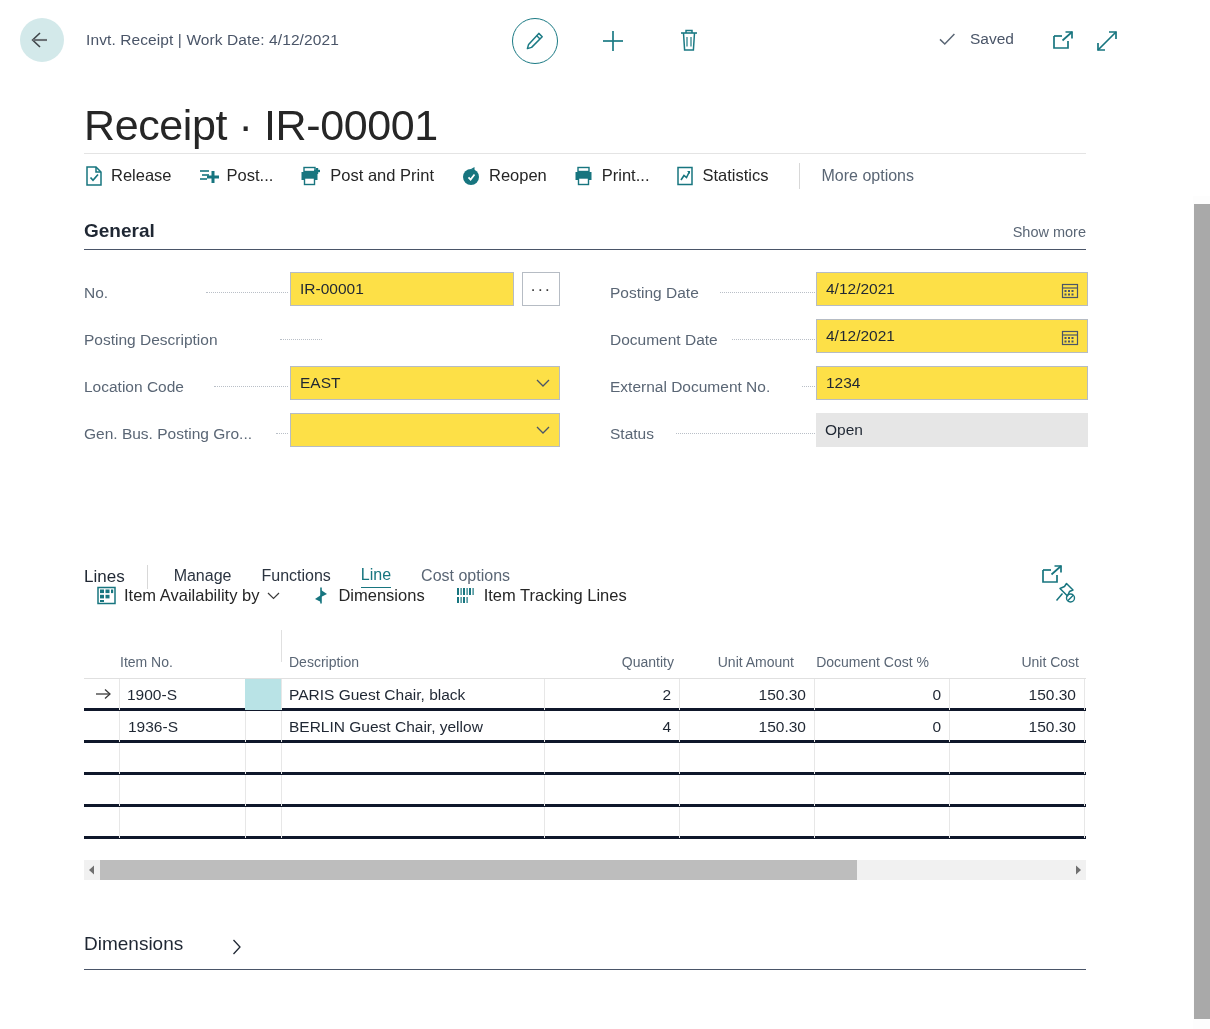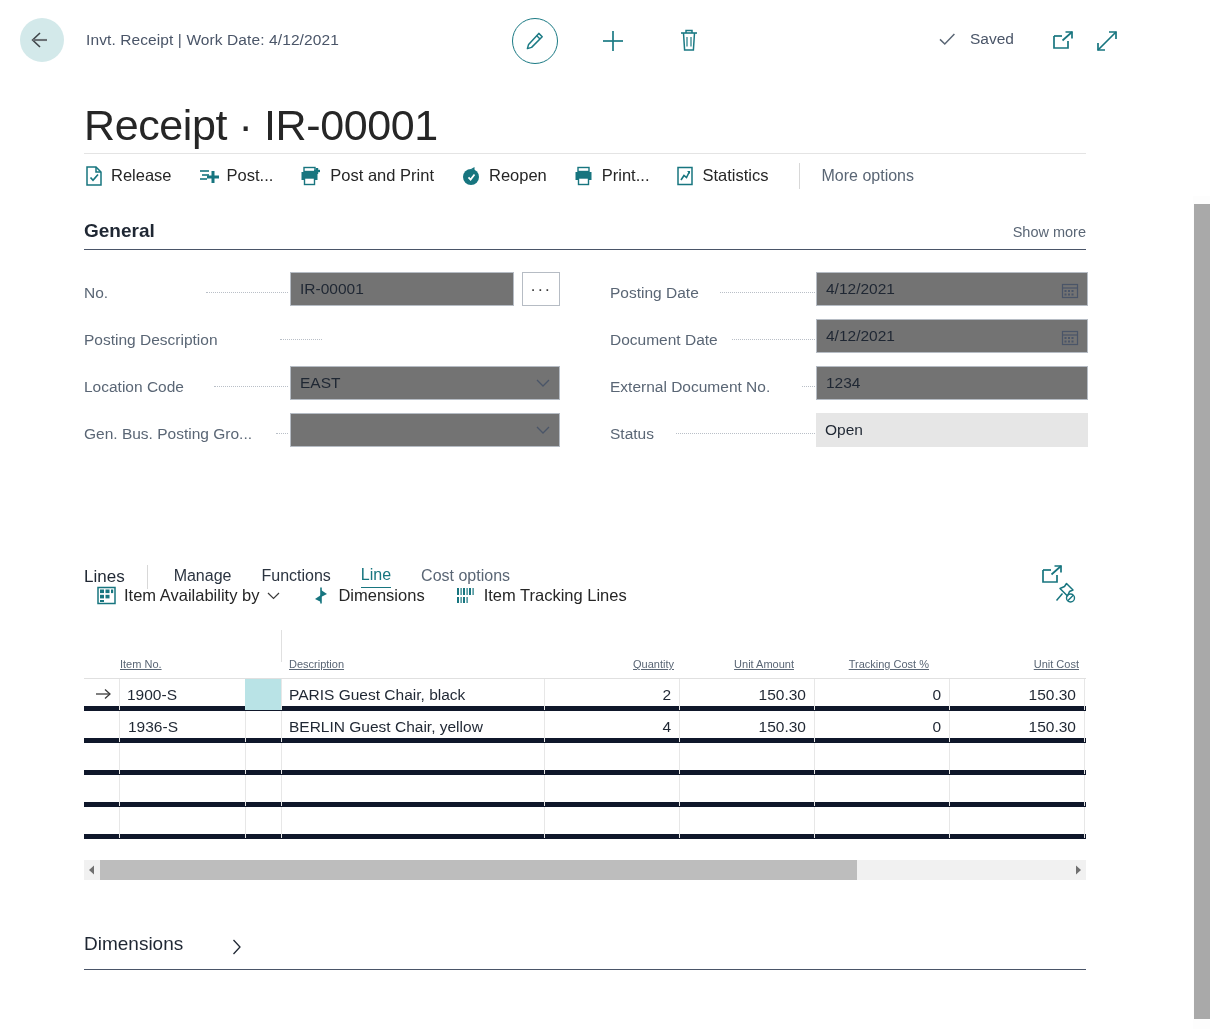--- a/index.html
+++ b/index.html
@@ -76,21 +76,21 @@
   .frow { position:relative; height:47px; }
   .flabel {
     position:absolute; left:0; top:12px; font-size:15.5px; color:#5a6675;
     white-space:nowrap;
   }
   .fdots {
     position:absolute; top:20px; height:1px;
     border-bottom:1.6px dotted #b9bfc7;
   }
   .fctl {
-    position:absolute; top:0; height:34px; border:1px solid #b6bcc4; background:#737373;
+    position:absolute; top:0; height:34px; border:1px solid #b6bcc4; background:#fde047;
     display:flex; align-items:center; padding:0 9px;
     font-size:15.5px; color:#1f2733;
   }
   .fctl.readonly { border:none; background:#e6e6e6; }
   .fctl .caret, .fctl .cal { position:absolute; right:8px; top:9px; }
   .ellipsis-btn {
     position:absolute; top:0; width:38px; height:34px; border:1px solid #b6bcc4; background:#fff;
     display:flex; align-items:center; justify-content:center; cursor:pointer;
     font-size:17px; color:#3b3b3b; letter-spacing:1.5px; line-height:1;
   }
@@ -108,27 +108,27 @@
   .ic-lines-newwin { position:absolute; right:20px; top:4px; cursor:pointer; }
 
   .lines-actions { position:absolute; left:96px; top:578px; width:990px; height:34px; display:flex; align-items:center; }
   .la-item { display:flex; align-items:center; gap:7px; margin-right:30px; font-size:16.5px; color:#262626; cursor:pointer; white-space:nowrap; }
   .ic-pinoff { position:absolute; right:8px; top:2px; cursor:pointer; }
 
   
   .grid { position:absolute; left:84px; top:630px; width:1002px; }
   .grid-head { position:relative; height:48px; }
   .gh {
-    position:absolute; bottom:8px; font-size:11px; color:#5a6675; white-space:nowrap;text-decoration:underline;
+    position:absolute; bottom:8px; font-size:14px; color:#5a6675; white-space:nowrap;
   }
   .gh.r { text-align:right; }
   .head-sep { position:absolute; left:197px; top:0; width:1px; height:32px; background:#e0e0e0; }
   .grid-rows { position:relative; border-top:1px solid #e0e0e0; }
   .grow {
-    position:relative; height:32px; border-bottom:5px solid #0f172a;
+    position:relative; height:32px; border-bottom:3px solid #0f172a;
     display:block;
   }
   .gcell {
     position:absolute; top:0; height:31px; display:flex; align-items:center;
     font-size:15.5px; color:#1f2733; padding:0 8px; white-space:nowrap;
   }
   .gcell.r { justify-content:flex-end; }
   .vline { position:absolute; top:0; width:1px; height:31px; background:#e7e7e7; }
   .sel-arrow { position:absolute; left:10px; top:7px; }
   .dots-cell {
@@ -475,21 +475,21 @@
   </div>
 
   <div class="grid">
 
     <div class="grid-head">
       <span class="head-sep"></span>
       <span class="gh" style="left:36px;">Item No.</span>
       <span class="gh" style="left:205px;">Description</span>
       <span class="gh r" style="left:470px;width:120px;">Quantity</span>
       <span class="gh r" style="left:590px;width:120px;">Unit Amount</span>
-      <span class="gh r" style="left:710px;width:135px;">Tracking Cost %</span>
+      <span class="gh r" style="left:710px;width:135px;">Document Cost %</span>
       <span class="gh r" style="left:855px;width:140px;">Unit Cost</span>
     </div>
 
     <div class="grid-rows">
 
       <div class="grow">
         <svg class="sel-arrow" width="20" height="16" viewBox="0 0 20 16">
           <line x1="2" y1="8" x2="16" y2="8" stroke="#3b3b3b" stroke-width="1.3"></line>
           <path d="M11,3.4 L16,8 L11,12.6" fill="none" stroke="#3b3b3b" stroke-width="1.3"></path>
         </svg>

